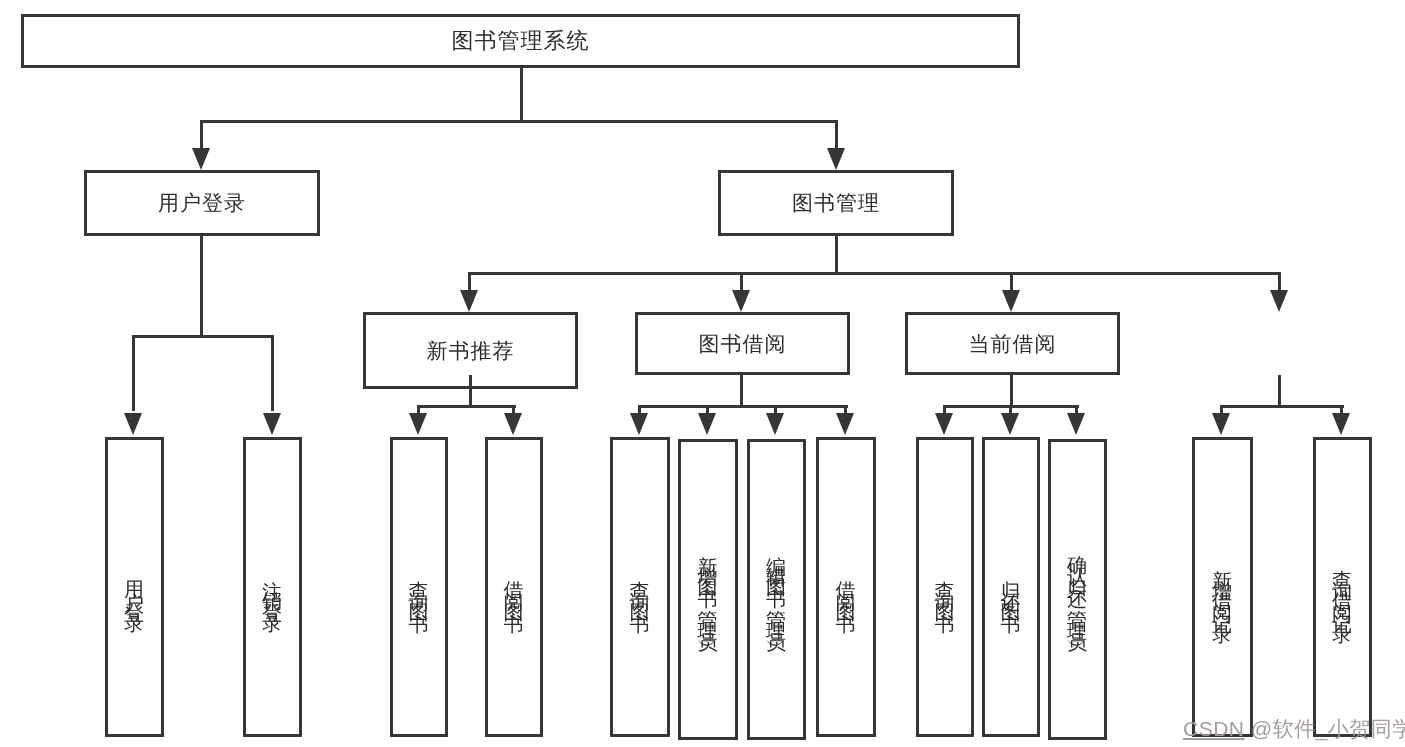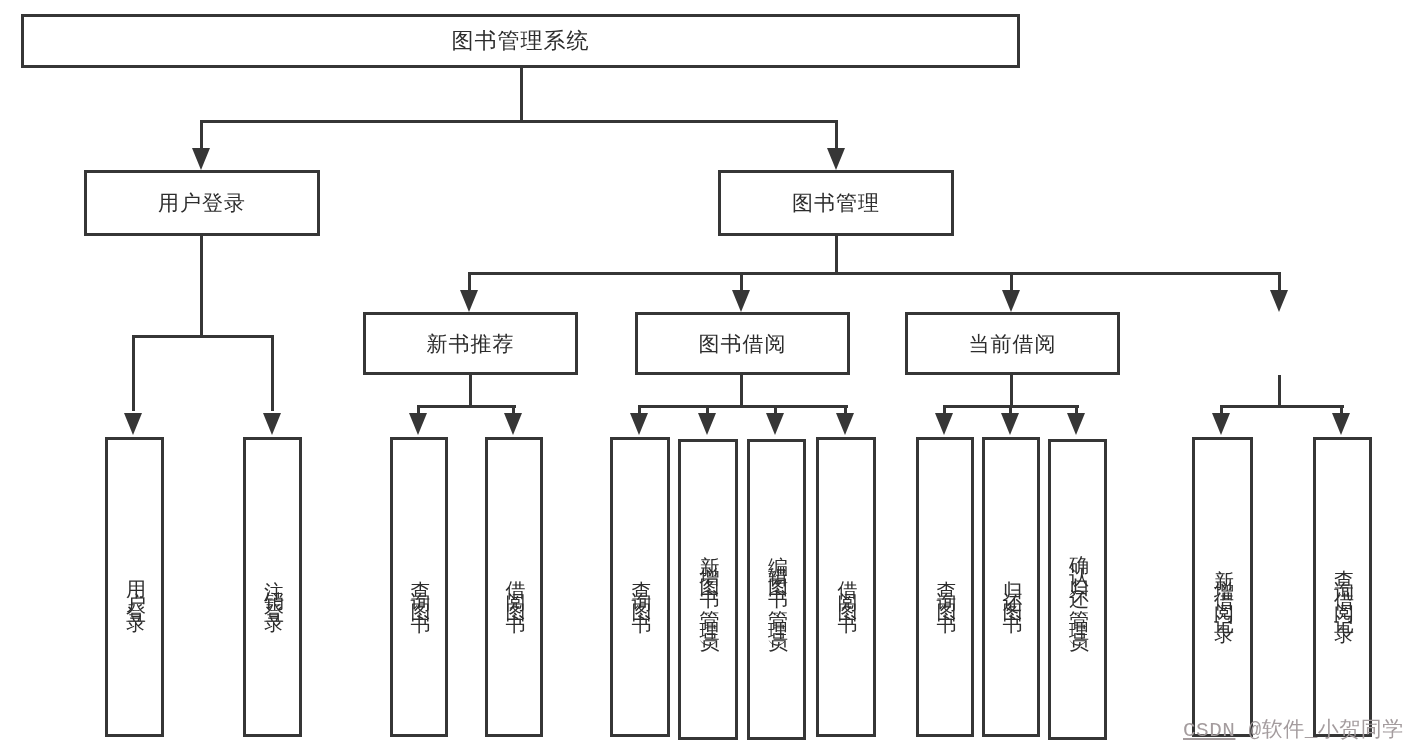--- a/index.html
+++ b/index.html
@@ -1,18 +1,18 @@
 <!DOCTYPE html>
 <html><head>
 <meta charset="utf-8">
 <style>
   html,body{margin:0;padding:0;background:#fff;}
   #canvas{
     position:relative;width:1405px;height:747px;background:#ffffff;
-    font-family:Liberation Mono, monospace;overflow:hidden;
+    font-family:Liberation Sans, sans-serif;overflow:hidden;
   }
   .node{
     position:absolute;box-sizing:border-box;border:3px solid #363636;background:#fff;
     display:flex;align-items:center;justify-content:center;
     color:#2d2d2d;font-size:21px;letter-spacing:1px;white-space:nowrap;
   }
   .root{font-size:22px;}
   .leaf{
     position:absolute;box-sizing:border-box;border:3px solid #363636;background:#fff;
     display:flex;align-items:center;justify-content:center;color:#2d2d2d;
@@ -74,21 +74,21 @@
     <div class="vline" style="left:468px;top:272px;height:20px;"></div>
     <div class="arrow" style="left:460px;top:290px;"></div>
     <div class="vline" style="left:740px;top:272px;height:20px;"></div>
     <div class="arrow" style="left:732px;top:290px;"></div>
     <div class="vline" style="left:1010px;top:272px;height:20px;"></div>
     <div class="arrow" style="left:1002px;top:290px;"></div>
     <div class="vline" style="left:1278px;top:272px;height:20px;"></div>
     <div class="arrow" style="left:1270px;top:290px;"></div>
   </div>
 
-  <div class="node" style="left:363px;top:312px;width:215px;height:63px;">
+  <div class="node" style="left:363px;top:312px;width:215px;height:77px;">
     <span>新书推荐</span>
   </div>
   <div class="node" style="left:905px;top:312px;width:215px;height:63px;">
     <span>当前借阅</span>
   </div>
   <div class="node" style="left:635px;top:312px;width:215px;height:63px;">
     <span>图书借阅</span>
   </div>
 
   <div>

